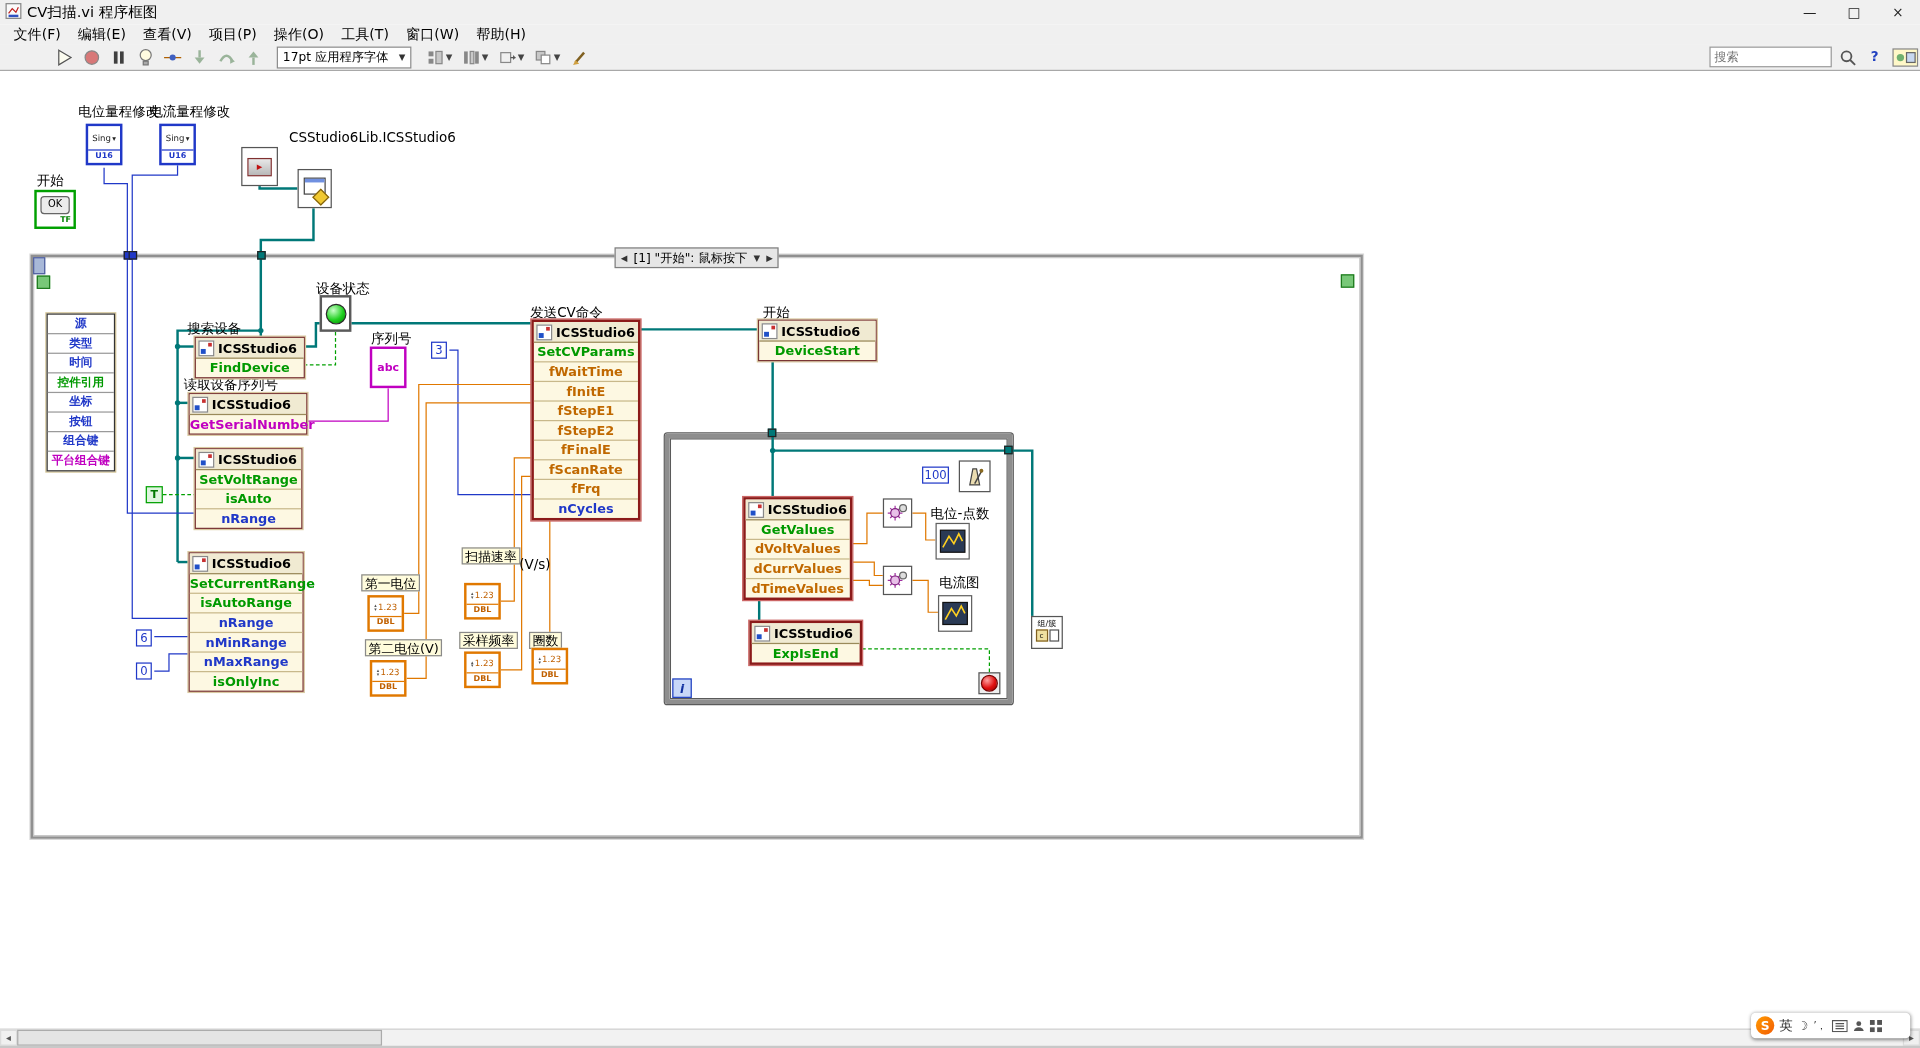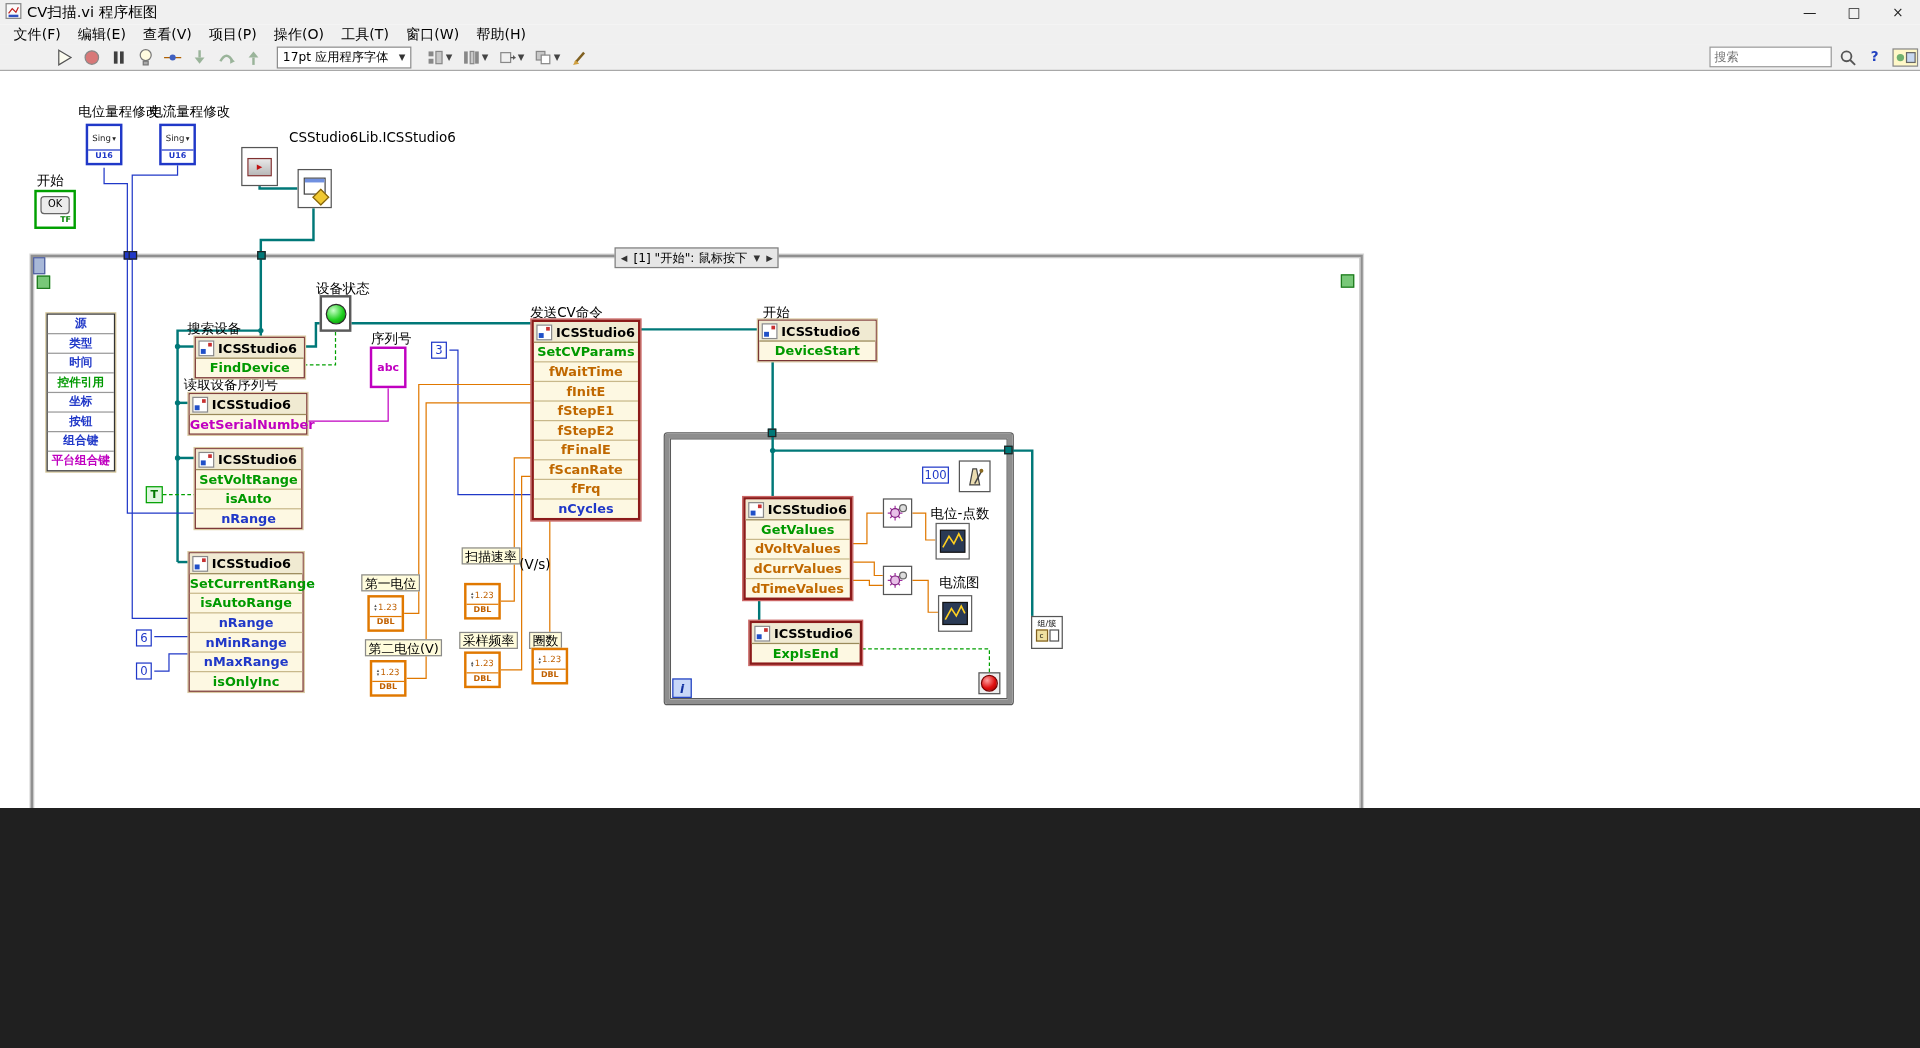--- a/index.html
+++ b/index.html
@@ -1,16 +1,16 @@
 <!DOCTYPE html>
 <html><head>
 <meta charset="utf-8">
 <style>
   html,body{margin:0;padding:0;background:#202020;}
-  #screen{position:relative;width:1920px;height:808px;overflow:hidden;background:#fff;}
+  #screen{position:relative;width:1920px;height:1048px;overflow:hidden;background:#fff;}
   #app{position:absolute;left:0;top:0;width:1568px;height:856px;transform:scale(1.224489796);
        transform-origin:0 0;font-family:"DejaVu Sans","Liberation Sans",sans-serif;color:#000;background:#fff;}
 
   
   .titlebar{position:absolute;top:0;left:0;right:0;height:20px;background:#f0f0f0;display:flex;
             align-items:center;padding-left:4px;font-size:12px;gap:4px;}
   .win-btns{margin-left:auto;display:flex;height:100%;}
   .win-btn{width:36px;height:100%;display:flex;align-items:center;justify-content:center;font-size:11px;color:#222;}
   .menubar{position:absolute;top:20px;left:0;right:0;height:16px;background:#f0f0f0;font-size:11.5px;
            display:flex;align-items:center;padding-left:4px;}

